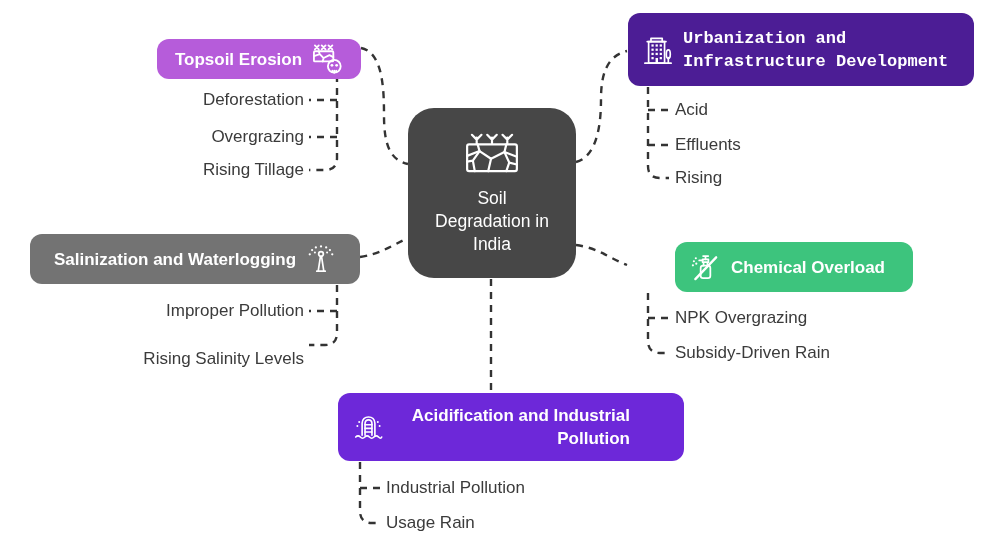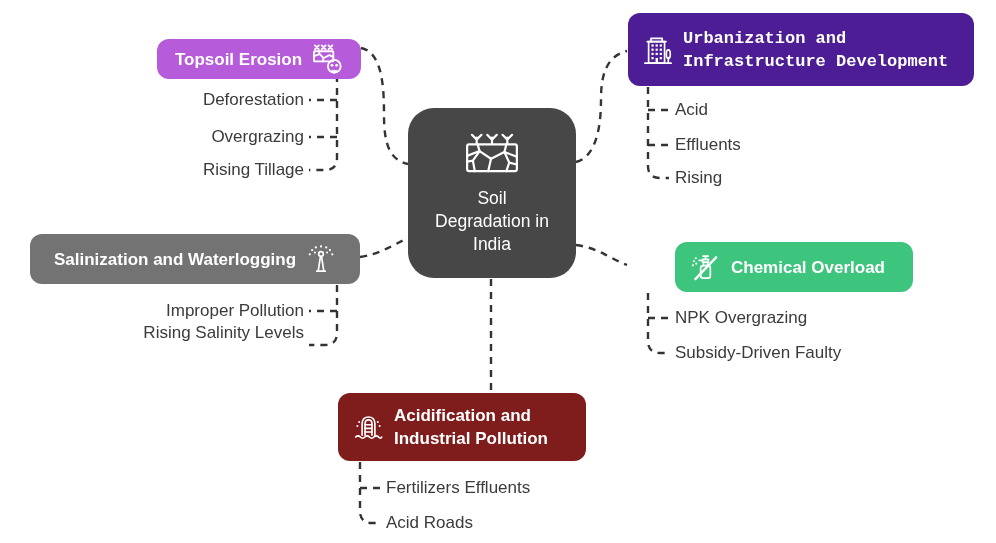--- a/index.html
+++ b/index.html
@@ -12,21 +12,21 @@
 
   .branch-node{
     position:absolute;display:flex;align-items:center;gap:10px;
     color:#ffffff;font-weight:700;font-size:17px;line-height:23px;
     border-radius:12px;padding:0 15px;box-sizing:border-box;justify-content:center;
   }
   .node-topsoil{left:157px;top:22px;width:204px;height:40px;background:#b65cda;margin-top:17px;}
   .node-urban{left:628px;top:13px;width:346px;height:73px;background:#4c1d95;justify-content:flex-start;font-family:Liberation Mono, monospace;}
   .node-salin{left:30px;top:234px;width:330px;height:50px;background:#737373;}
   .node-chem{left:627px;top:242px;width:238px;height:50px;background:#3dc47d;justify-content:flex-start;margin-left:48px;}
-  .node-acid{left:338px;top:393px;width:248px;height:68px;background:#7f1d1d;justify-content:flex-start;}
+  .node-acid{left:338px;top:393px;width:346px;height:68px;background:#6d28d9;justify-content:flex-start;text-align:right;}
 
   .center-node{
     position:absolute;left:408px;top:108px;width:168px;height:170px;
     background:#474747;border-radius:26px;display:flex;flex-direction:column;
     align-items:center;justify-content:center;gap:12px;
   }
   .center-label{color:#ffffff;font-size:17.5px;line-height:23px;text-align:center;width:124px;}
 
   .leaf{
     position:absolute;font-size:17px;line-height:24px;color:#3b3b3b;white-space:nowrap;
@@ -185,21 +185,21 @@
 
   <div class="leaf leaf-r" style="top:88px">Deforestation</div>
   <div class="leaf leaf-r" style="top:125px">Overgrazing</div>
   <div class="leaf leaf-r" style="top:158px">Rising Tillage</div>
 
   <div class="leaf" style="left:675px;top:98px">Acid</div>
   <div class="leaf" style="left:675px;top:133px">Effluents</div>
   <div class="leaf" style="left:675px;top:166px">Rising</div>
 
   <div class="leaf leaf-r" style="top:299px">Improper Pollution</div>
-  <div class="leaf leaf-r" style="top:321px">Rising Salinity Levels</div>
+  <div class="leaf leaf-r" style="top:347px">Rising Salinity Levels</div>
 
   <div class="leaf" style="left:675px;top:306px">NPK Overgrazing</div>
-  <div class="leaf" style="left:675px;top:341px">Subsidy-Driven Faulty</div>
-
-  <div class="leaf" style="left:386px;top:476px">Fertilizers Effluents</div>
-  <div class="leaf" style="left:386px;top:511px">Acid Roads</div>
+  <div class="leaf" style="left:675px;top:341px">Subsidy-Driven Rain</div>
+
+  <div class="leaf" style="left:386px;top:476px">Industrial Pollution</div>
+  <div class="leaf" style="left:386px;top:511px">Usage Rain</div>
 
 </div>
 
 </body></html>

